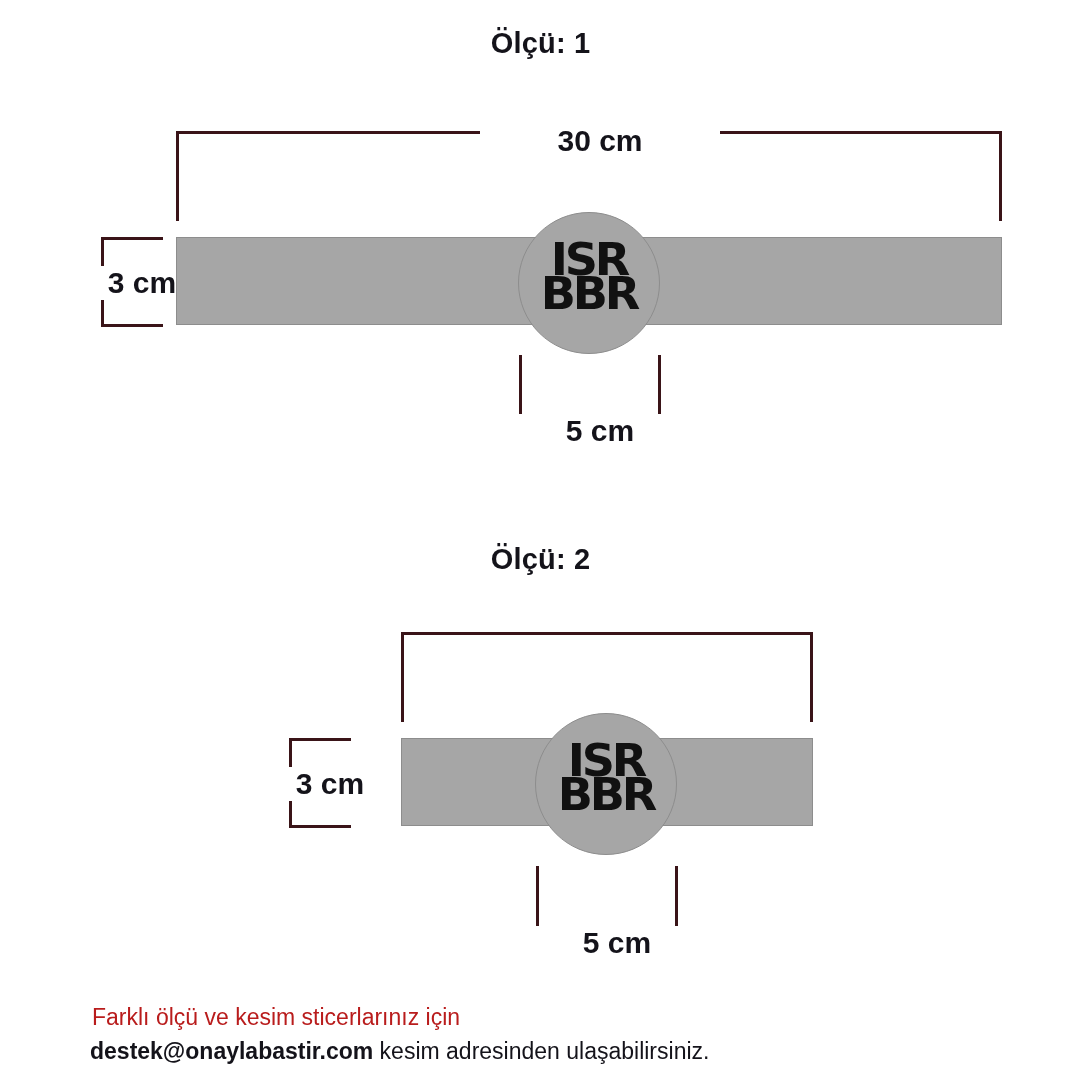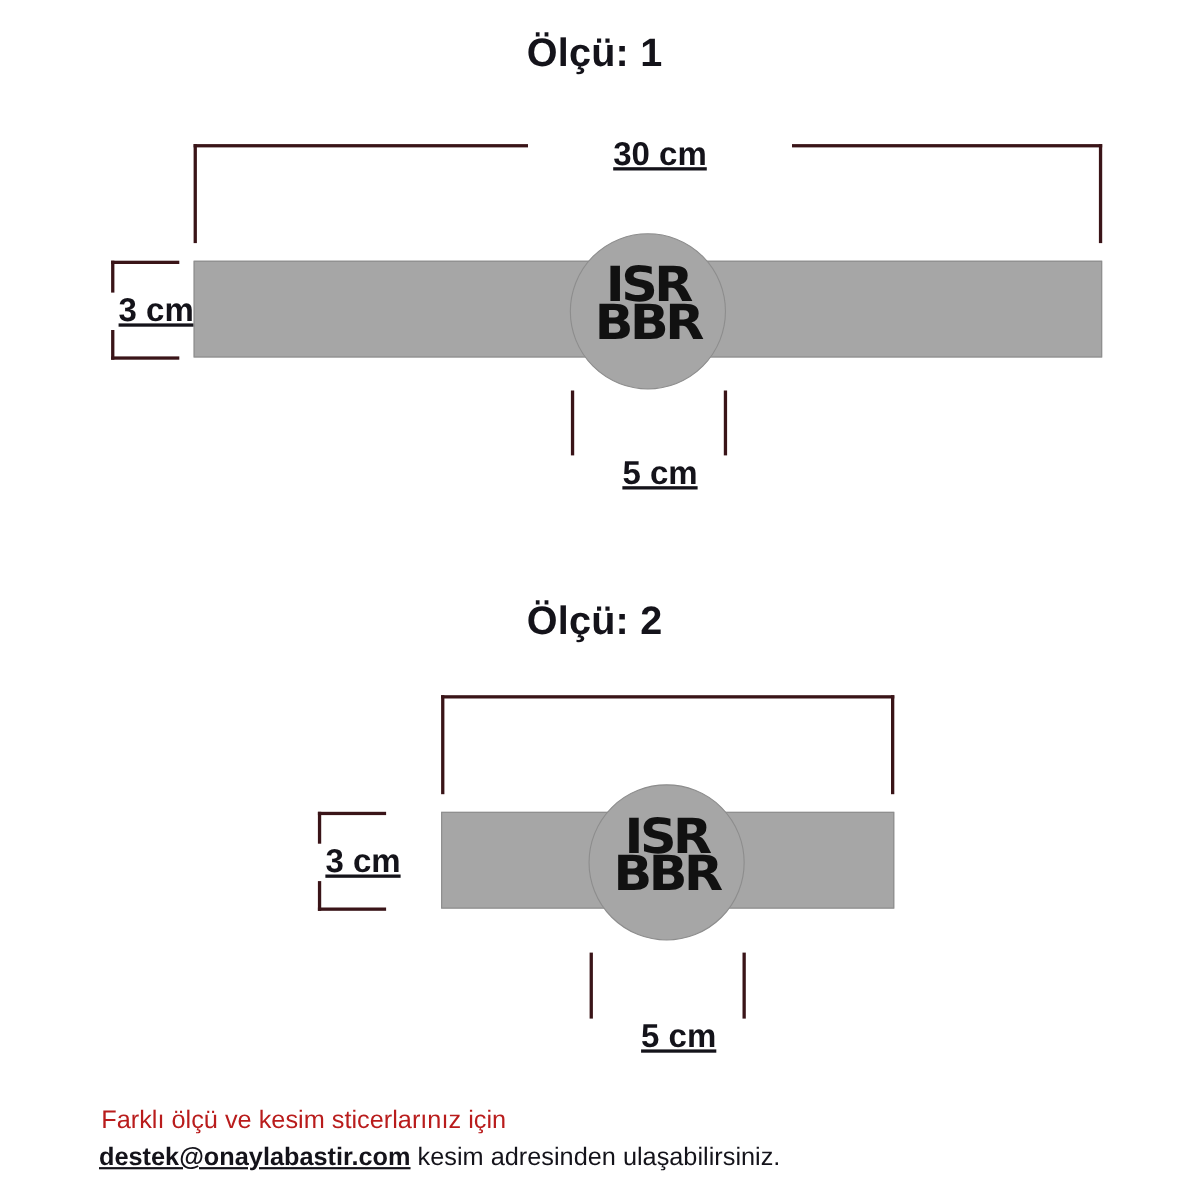--- a/index.html
+++ b/index.html
@@ -18,21 +18,21 @@
   .canvas {
     position: absolute;
     inset: 0;
   }
 
   
   .abs { position: absolute; }
 
   
   .diagram-title {
-    font-size: 36px;
+    font-size: 29px;
     font-weight: bold;
     letter-spacing: 0.2px;
     color: #14131a;
     text-align: center;
     white-space: nowrap;
   }
 
   
   .sticker-band {
     background: #a6a6a6;
@@ -78,37 +78,35 @@
   }
 
   .dim-label {
     font-size: 30px;
     font-weight: bold;
     color: #14131a;
     background: #ffffff;
     padding: 0 10px;
     white-space: nowrap;
     text-align: center;
-    text-decoration: underline;
   }
 
   
   .footer-line1 {
     font-size: 23px;
     color: #b91c1c;
     white-space: nowrap;
   }
   .footer-line2 {
     font-size: 23px;
     color: #14131a;
     white-space: nowrap;
   }
   .footer-email {
     font-weight: bold;
-    text-decoration: underline;
   }
 </style>
 </head>
 <body>
 
 <div class="canvas">
 
   <div class="abs diagram-title" style="left:0; top:27px; width:1081px;">Ölçü: 1</div>
 
   <div class="abs bracket-h" style="left:176px; top:131px; width:826px; height:90px;"></div>

